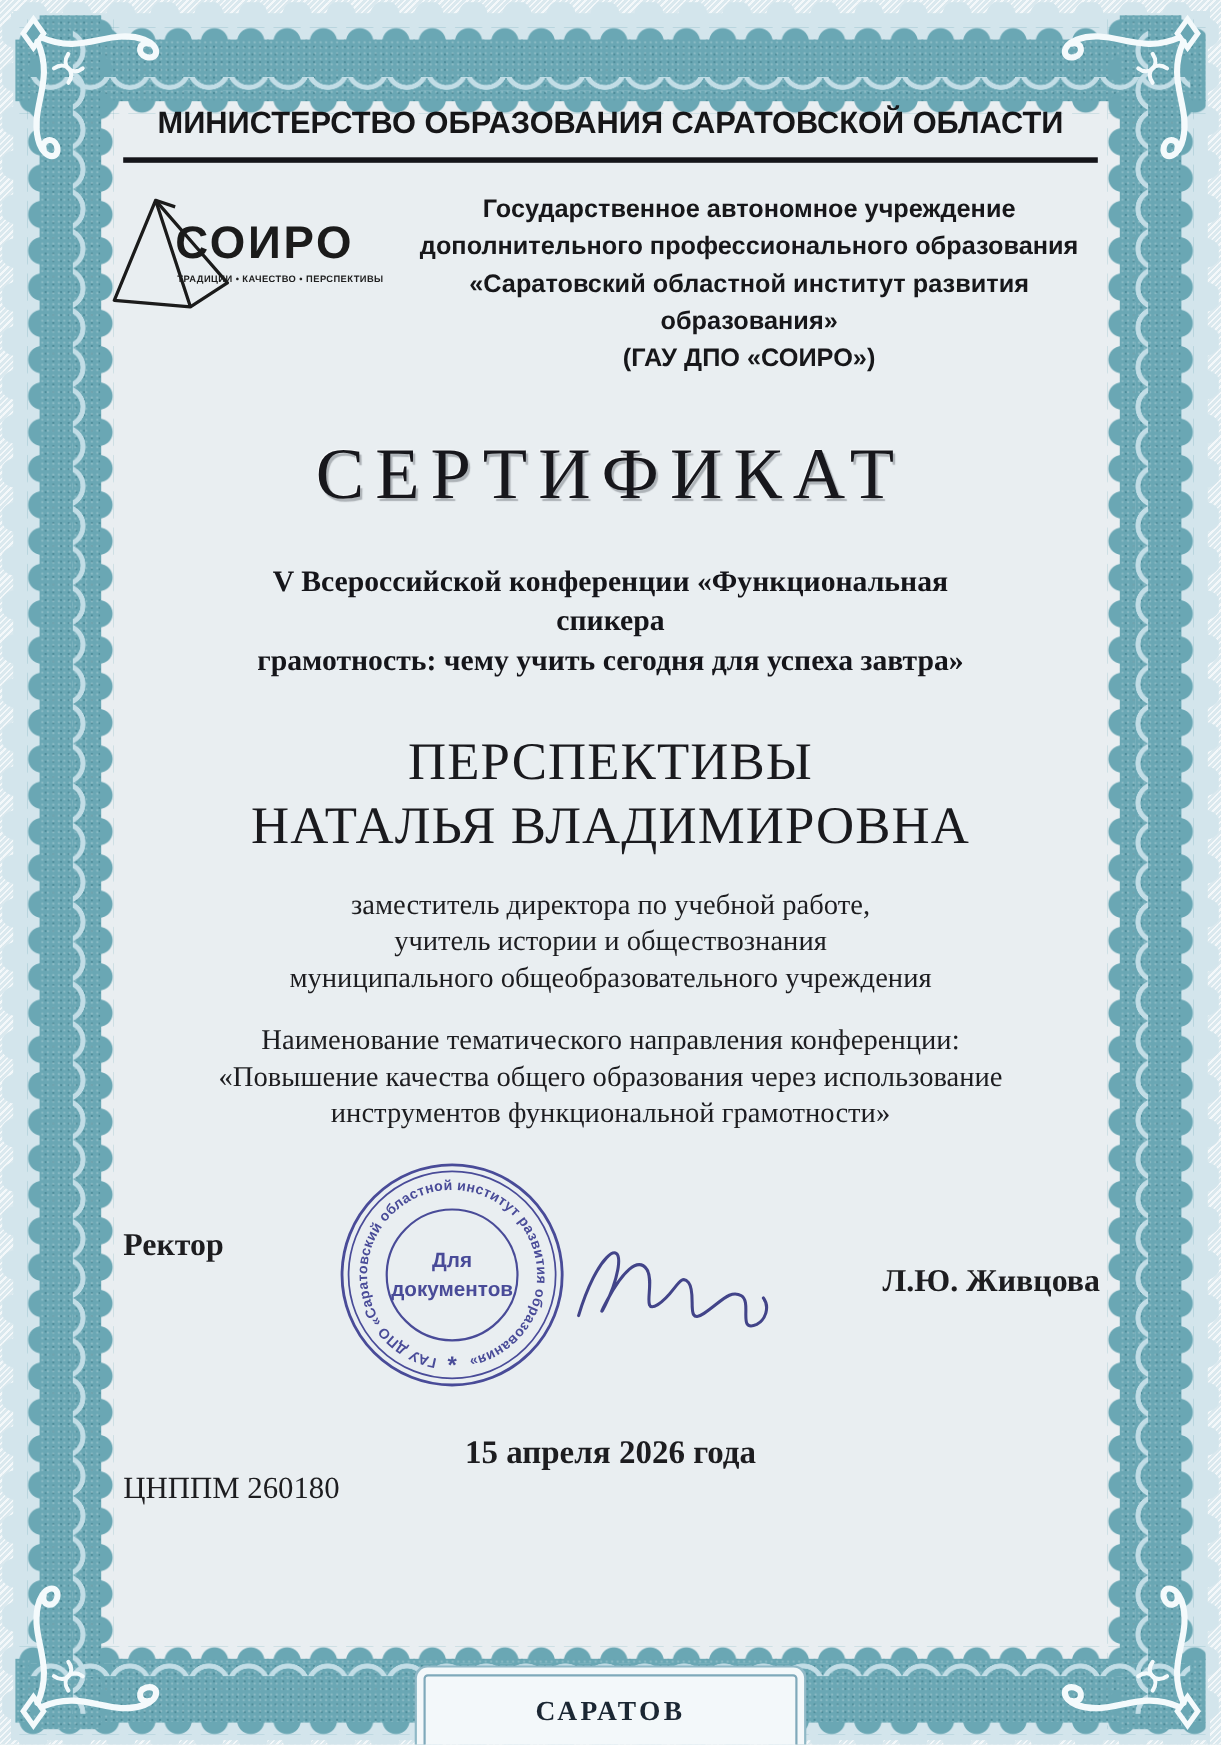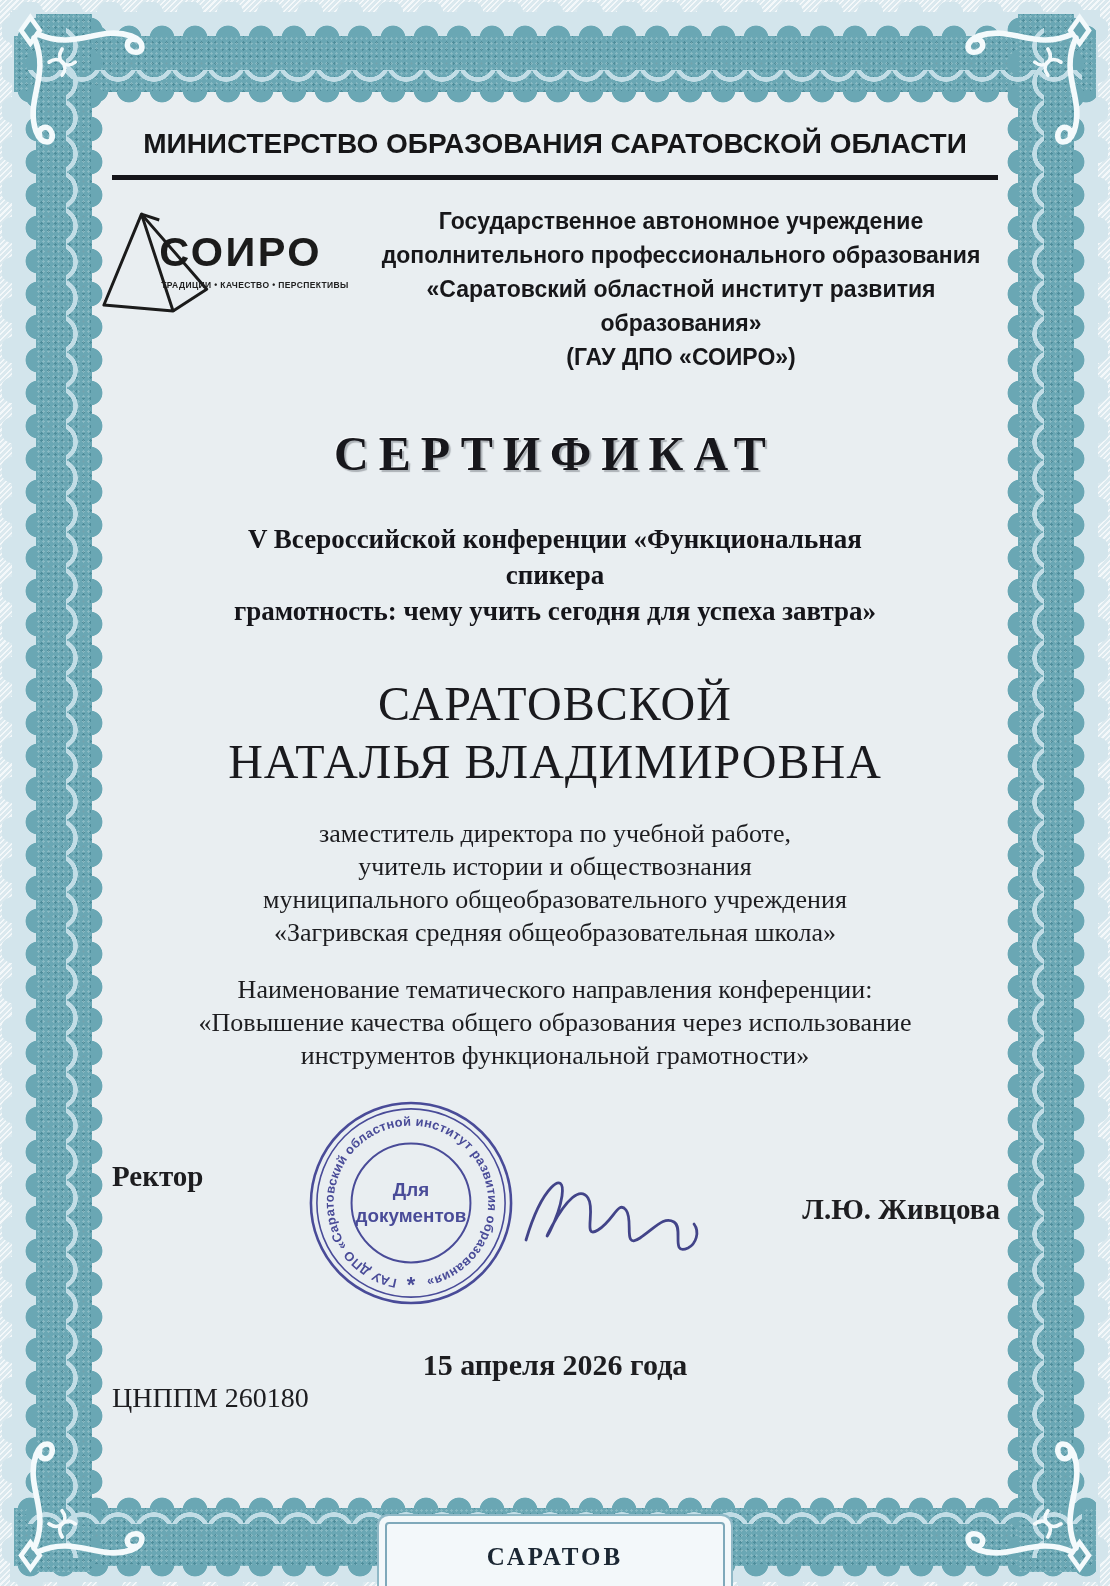--- a/index.html
+++ b/index.html
@@ -67,30 +67,30 @@
 
   .city-plate{position:absolute;z-index:6;left:50%;bottom:-6px;transform:translateX(-50%);
      width:336px;height:66px;background:#f3f8fa;border:2px solid #7fa9ba;border-radius:4px;
      box-shadow:0 0 0 6px #f3f8fa, 0 0 0 8px #8fb8c6;
      display:flex;align-items:center;justify-content:center;}
   .city-plate span{font-weight:bold;font-size:25px;letter-spacing:3px;color:#1b2733;}
 
   
   .content{position:absolute;z-index:10;left:96px;right:96px;top:96px;text-align:center;}
 
-  .ministry{margin-top:32px;font-family:"Liberation Sans", sans-serif;font-weight:bold;
+  .ministry{font-family:"Liberation Sans", sans-serif;font-weight:bold;
      font-size:28px;color:#161618;}
   .rule{height:5px;background:#15151a;margin:15px 16px 0 16px;}
 
   .org-row{display:flex;align-items:flex-start;margin-top:20px;text-align:center;}
   .logo-box{flex:0 0 252px;padding-top:6px;}
   .org-text{font-family:"Liberation Sans", sans-serif;font-weight:bold;font-size:23px;
      line-height:34px;color:#17171a;padding-top:4px;}
 
-  .cert-title{margin-top:52px;font-weight:bold;font-size:48px;letter-spacing:10px;color:#17171c;
+  .cert-title{margin-top:52px;font-weight:normal;font-size:66px;letter-spacing:10px;color:#17171c;
      text-shadow:-1px -1px 0 rgba(255,255,255,.55), 2px 2px 1px rgba(60,65,75,.35);}
 
   .award{margin-top:40px;font-weight:bold;font-size:27px;line-height:36px;color:#15151a;}
 
   .name-block{margin-top:46px;font-size:48px;line-height:58px;letter-spacing:1px;color:#1a1a1e;}
 
   .position-block{margin-top:26px;font-size:26px;line-height:33px;}
   .theme-block{margin-top:24px;font-size:26px;line-height:33px;}
   .speech-block{margin-top:12px;font-size:26px;line-height:33px;}
 
@@ -182,29 +182,28 @@
 
   <div class="cert-title">СЕРТИФИКАТ</div>
 
   <div class="award">
     <div>V Всероссийской конференции «Функциональная</div>
     <div>спикера</div>
     <div>грамотность: чему учить сегодня для успеха завтра»</div>
   </div>
 
   <div class="name-block">
-    <div>САРАТОВСКОЙ</div>
+    <div>ПЕРСПЕКТИВЫ</div>
     <div>НАТАЛЬЯ ВЛАДИМИРОВНА</div>
   </div>
 
   <div class="position-block">
     <div>заместитель директора по учебной работе,</div>
     <div>учитель истории и обществознания</div>
     <div>муниципального общеобразовательного учреждения</div>
-    <div>«Загривская средняя общеобразовательная школа»</div>
   </div>
 
   <div class="theme-block">
     <div>Наименование тематического направления конференции:</div>
     <div>«Повышение качества общего образования через использование</div>
     <div>инструментов функциональной грамотности»</div>
   </div>
 
 
   <div class="sign-row">

